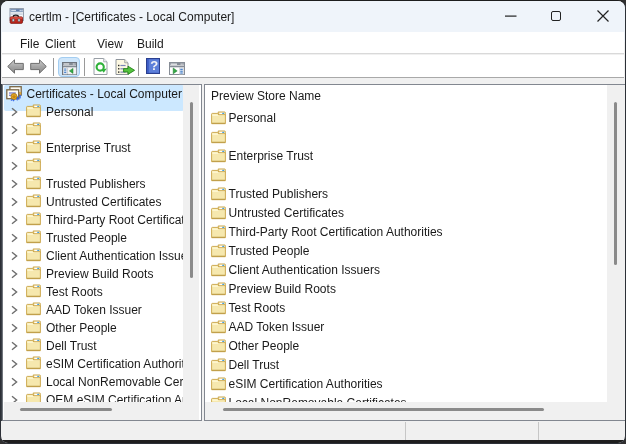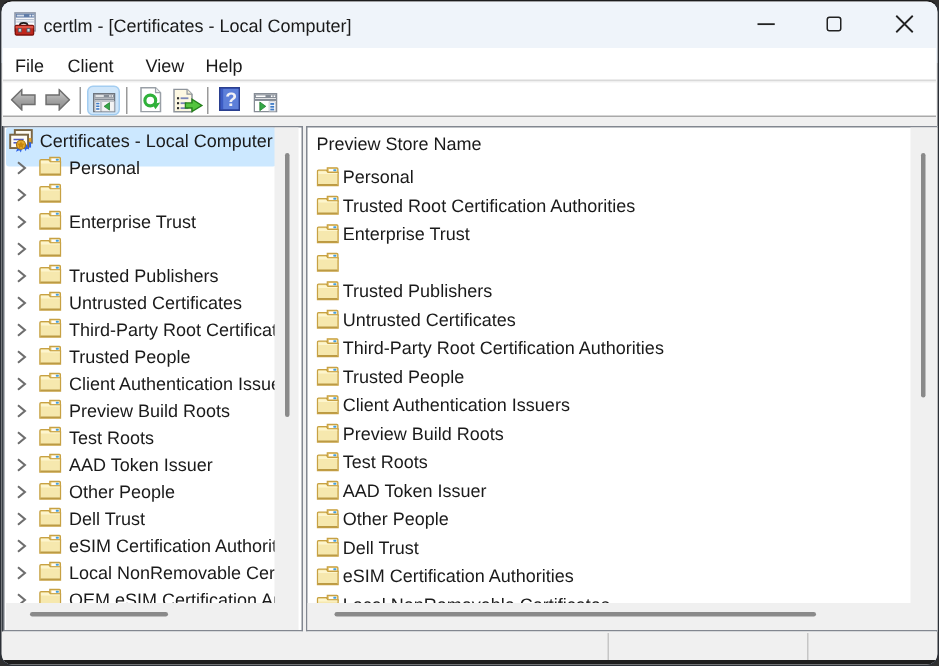--- a/index.html
+++ b/index.html
@@ -70,24 +70,24 @@
           <rect x="18.5" y="10.5" width="9" height="9" rx="1.5" fill="none" stroke="#222" stroke-width="1"></rect>
         </svg>
       </span>
     <span class="capbtn" style="left:579px">
         <svg width="46" height="30">
           <path d="M17.5 9.5 L28.5 20.5 M28.5 9.5 L17.5 20.5" stroke="#222" stroke-width="1.2" fill="none"></path>
         </svg>
       </span>
   </div>
   <div id="menubar">
-    <span class="mi" style="left:8px">File</span>
+    <span class="mi" style="left:18px">File</span>
     <span class="mi" style="left:43px">Client</span>
     <span class="mi" style="left:95px">View</span>
-    <span class="mi" style="left:135px">Help</span>
+    <span class="mi" style="left:135px">Build</span>
   </div>
   <div id="toolbar">
     <span class="abs" style="left:5px;top:4px">
         <svg width="17" height="15" viewBox="0 0 17 15">
       <defs>
             <linearGradient id="ag" x1="0" y1="0" x2="0" y2="1">
       <stop offset="0" stop-color="#cdcdcd"></stop>
               <stop offset="0.55" stop-color="#a2a2a2"></stop>
               <stop offset="1" stop-color="#8d8d8d"></stop>
       </linearGradient>
@@ -517,21 +517,20 @@
         <span class="ficon2">
           <svg width="15" height="14" viewBox="0 0 15 14">
 <path d="M7.2 0.9 h6.4 q0.7 0 0.7 0.7 v2.6 H7.2 Z" fill="#e9cd7e" stroke="#c7a143" stroke-width="0.8"></path>
 <rect x="8.3" y="1.7" width="5.2" height="1.6" fill="#ffffff"></rect>
 <rect x="11.2" y="1.8" width="2" height="1.3" rx="0.4" fill="#45a0dd"></rect>
 <path d="M0.6 3.2 q0-0.8 0.8-0.8 H6.6 L7.6 3.9 H14.4 V12.7 H0.6 Z" fill="#f6e8ae" stroke="#c7a143" stroke-width="0.9"></path>
 <path d="M1 11.7 h13 v1 H1 Z" fill="#bb9a44"></path>
 <path d="M1.3 3.3 H6.4 L7.3 4.4 H13.9 V5 H1.3 Z" fill="#fdf5cd"></path>
 </svg>
         </span>
-        <span class="llab">Trusted Root Certification Authorities</span>
       </div>
 <div class="lrow" style="top:146px">
         <span class="ficon2">
           <svg width="15" height="14" viewBox="0 0 15 14">
 <path d="M7.2 0.9 h6.4 q0.7 0 0.7 0.7 v2.6 H7.2 Z" fill="#e9cd7e" stroke="#c7a143" stroke-width="0.8"></path>
 <rect x="8.3" y="1.7" width="5.2" height="1.6" fill="#ffffff"></rect>
 <rect x="11.2" y="1.8" width="2" height="1.3" rx="0.4" fill="#45a0dd"></rect>
 <path d="M0.6 3.2 q0-0.8 0.8-0.8 H6.6 L7.6 3.9 H14.4 V12.7 H0.6 Z" fill="#f6e8ae" stroke="#c7a143" stroke-width="0.9"></path>
 <path d="M1 11.7 h13 v1 H1 Z" fill="#bb9a44"></path>
 <path d="M1.3 3.3 H6.4 L7.3 4.4 H13.9 V5 H1.3 Z" fill="#fdf5cd"></path>

